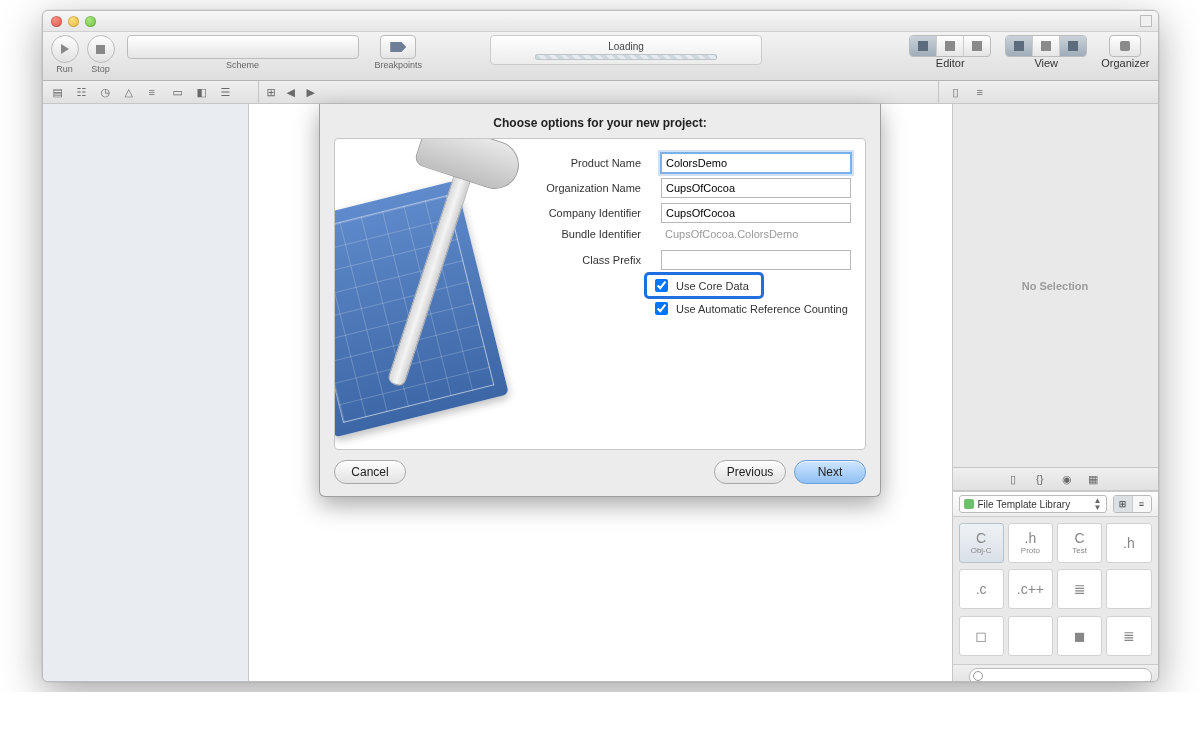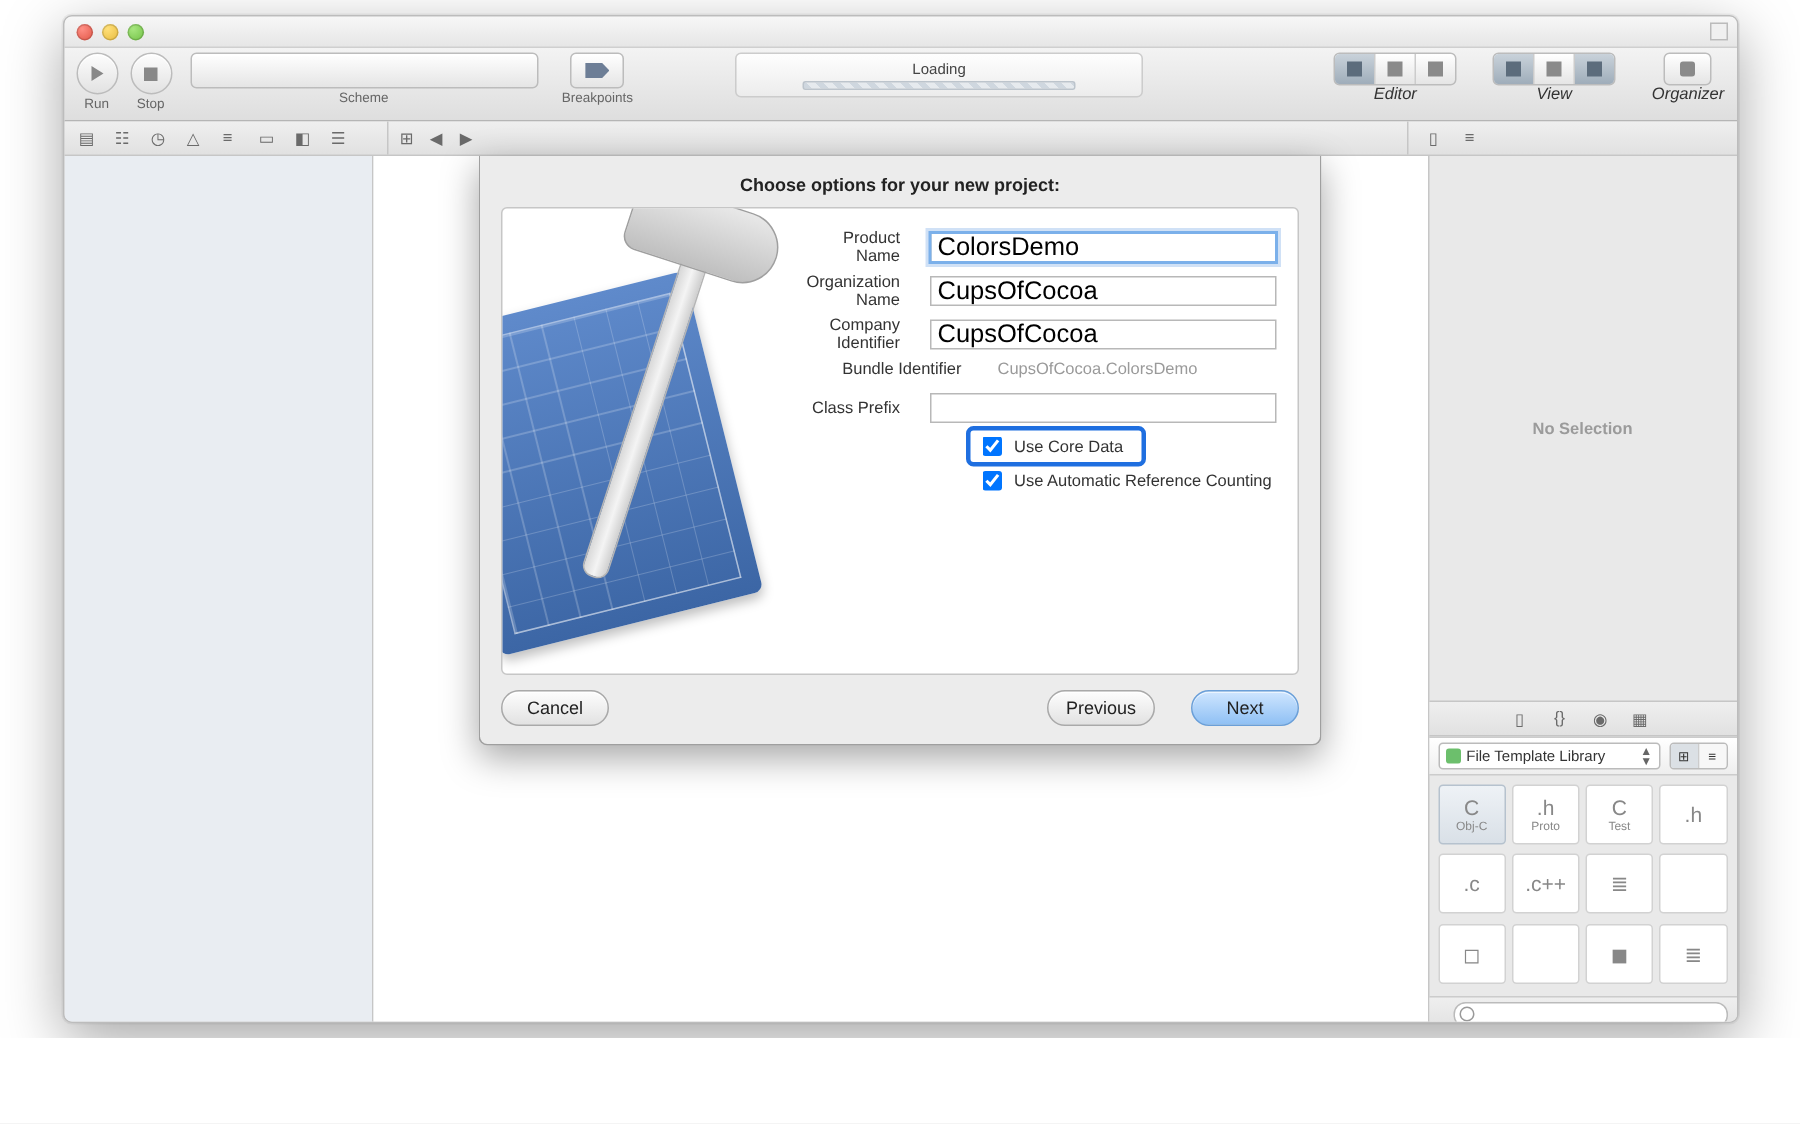--- a/index.html
+++ b/index.html
@@ -22,21 +22,21 @@
 .breakpoints-btn{width:34px;height:22px;border-radius:4px;background:linear-gradient(#fff,#e5e5e5);border:1px solid #bcbcbc;display:flex;align-items:center;justify-content:center;}
 .bp-arrow{width:16px;height:10px;background:#6d7e96;clip-path:polygon(0 0,70% 0,100% 50%,70% 100%,0 100%);}
 .loading-box{width:270px;height:28px;border-radius:4px;background:linear-gradient(#fefefe,#ececec);border:1px solid #ccc;display:flex;flex-direction:column;align-items:center;justify-content:center;gap:2px;margin:0 14px;}
 .loading-box .lbl{font-size:10px;color:#444;}
 .loading-box .bar{width:180px;height:4px;border-radius:2px;background:repeating-linear-gradient(45deg,#cfd7df 0 4px,#e6eaee 4px 8px);border:1px solid #bcc4cc;}
 .toolbar-spacer{flex:1;}
 .seg{display:flex;border:1px solid #bcbcbc;border-radius:4px;overflow:hidden;height:20px;background:linear-gradient(#fff,#e5e5e5);}
 .seg div{width:26px;border-left:1px solid #ccc;display:flex;align-items:center;justify-content:center;}
 .seg div:first-child{border-left:none;}
 .seg .on{background:linear-gradient(#c9d2da,#9fadba);}
-.tool-right{display:flex;gap:24px;align-items:flex-start;font-style:italic;}
+.tool-right{display:flex;gap:14px;align-items:flex-start;}
 .tool-right .col{display:flex;flex-direction:column;align-items:center;}
 .organizer-btn{width:30px;height:20px;border-radius:4px;background:linear-gradient(#fff,#e5e5e5);border:1px solid #bcbcbc;display:flex;align-items:center;justify-content:center;}
 .mini-icon{width:10px;height:10px;background:#8a8a8a;}
 
 .secbar{height:22px;background:linear-gradient(#efefef,#e1e1e1);border-bottom:1px solid #c6c6c6;display:flex;}
 .secbar .left{width:205px;border-right:1px solid #c6c6c6;display:flex;align-items:center;gap:12px;padding-left:10px;}
 .secbar .mid{flex:1;display:flex;align-items:center;gap:8px;padding-left:8px;}
 .secbar .right{width:205px;border-left:1px solid #c6c6c6;display:flex;align-items:center;gap:12px;padding-left:14px;}
 .tiny{width:12px;height:12px;display:inline-block;color:#6a6a6a;}
 
@@ -70,32 +70,32 @@
 .blueprint::after{content:"";position:absolute;inset:12px;border:1px solid rgba(255,255,255,.45);background:
 repeating-linear-gradient(rgba(255,255,255,.2) 0 1px,transparent 1px 22px),
 repeating-linear-gradient(90deg,rgba(255,255,255,.2) 0 1px,transparent 1px 22px);}
 .hammer{position:absolute;left:120px;top:-20px;transform:rotate(18deg);}
 .hammer .handle{width:16px;height:250px;border-radius:8px;background:linear-gradient(90deg,#d8d8d8,#f4f4f4,#cfcfcf);border:1px solid #b5b5b5;}
 .hammer .head{position:absolute;top:-12px;left:-42px;width:100px;height:46px;background:linear-gradient(#e8e8e8,#bfbfbf);border:1px solid #9f9f9f;border-radius:12px 30px 30px 12px;}
 
 .form{position:absolute;right:14px;top:14px;width:320px;font-size:11px;}
 .row{display:flex;align-items:center;margin-bottom:5px;gap:20px;}
 .row label{width:110px;text-align:right;color:#333;}
-.row input[type=text]{flex:1;height:18px;border:1px solid #b8b8b8;padding:0 4px;font-size:17px;background:#fff;}
+.row input[type=text]{flex:1;height:18px;border:1px solid #b8b8b8;padding:0 4px;font-size:11px;background:#fff;}
 .row input.focused{outline:2px solid #7bb0ea;outline-offset:-1px;box-shadow:0 0 0 3px rgba(120,170,230,.35);}
 .row .readonly{flex:1;color:#9a9a9a;padding-left:4px;}
 .row select{width:90px;height:18px;border:1px solid #b8b8b8;background:linear-gradient(#fff,#eee);font-size:11px;}
 .chkrow{display:flex;align-items:center;margin:3px 0 3px 120px;gap:5px;}
 .chkrow input{width:13px;height:13px;}
 .chkrow.highlight{outline:3px solid #1f6fe0;border-radius:2px;padding:1px 4px;margin-left:116px;width:106px;}
 
 .btnrow{display:flex;margin:10px 14px 0 14px;gap:8px;}
 .btnrow .spacer{flex:1;}
 .mac-btn{min-width:70px;height:22px;border:1px solid #a9a9a9;border-radius:12px;background:linear-gradient(#fdfdfd,#e2e2e2);font-size:12px;color:#222;display:flex;align-items:center;justify-content:center;box-shadow:0 1px 0 #fff inset;}
-.mac-btn.primary{background:linear-gradient(#cfe6ff,#8fc0f4);border-color:#6a9fd8;box-shadow:0 1px 0 rgba(255,255,255,.6) inset;margin-left:16px;}
+.mac-btn.primary{background:linear-gradient(#cfe6ff,#8fc0f4);border-color:#6a9fd8;box-shadow:0 1px 0 rgba(255,255,255,.6) inset;}
 </style>
 </head>
 <body>
 
 <div class="window">
 
   <div class="titlebar">
     <span class="traffic red"></span>
     <span class="traffic yel"></span>
     <span class="traffic grn"></span>

